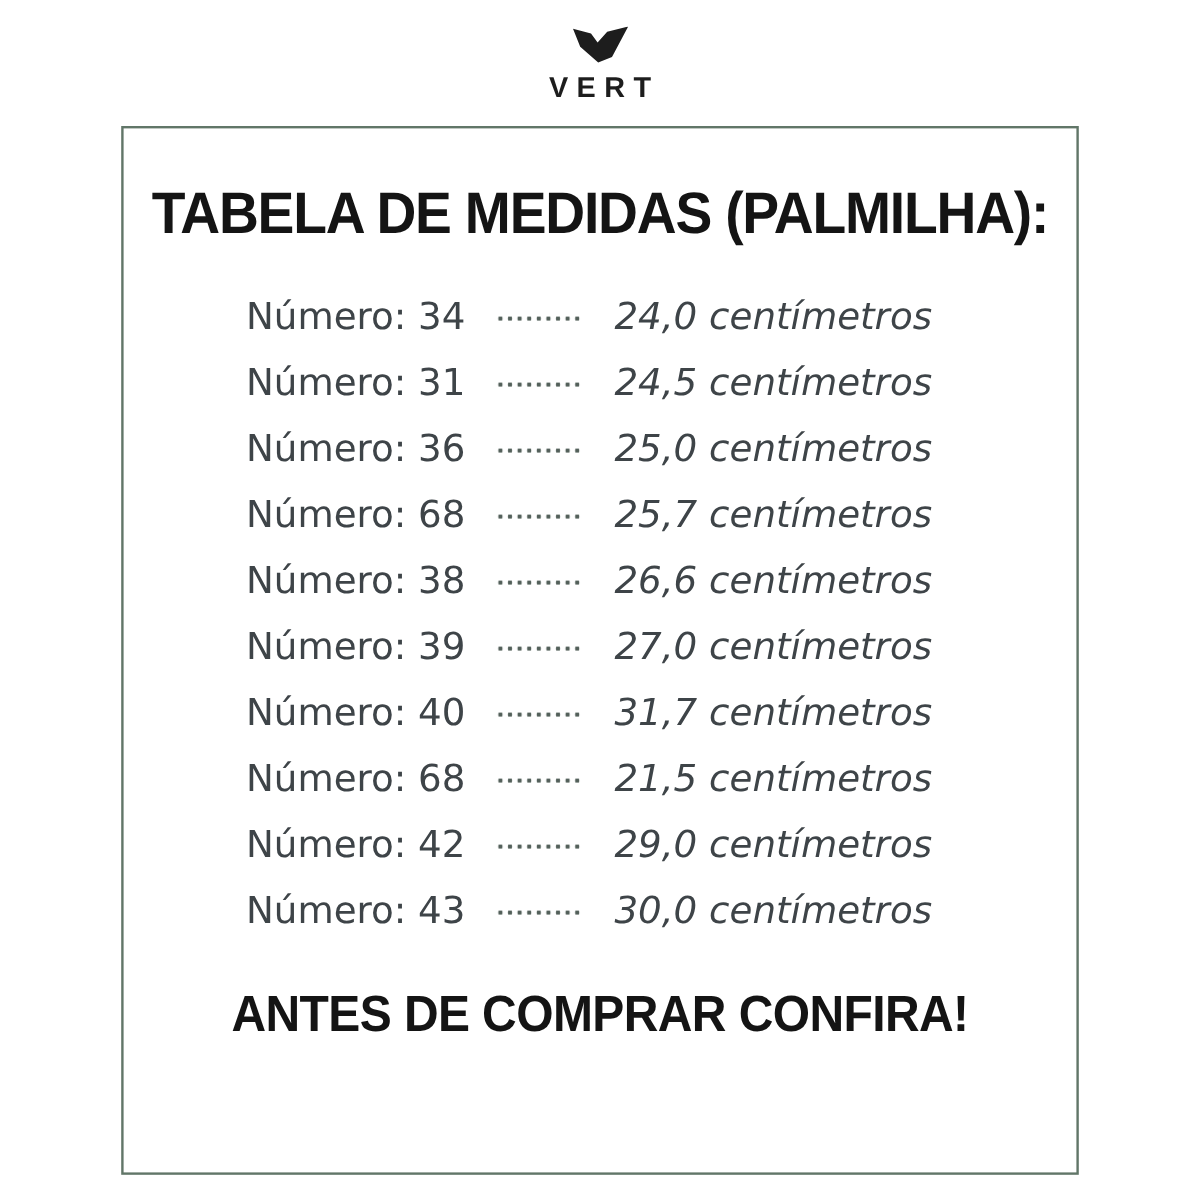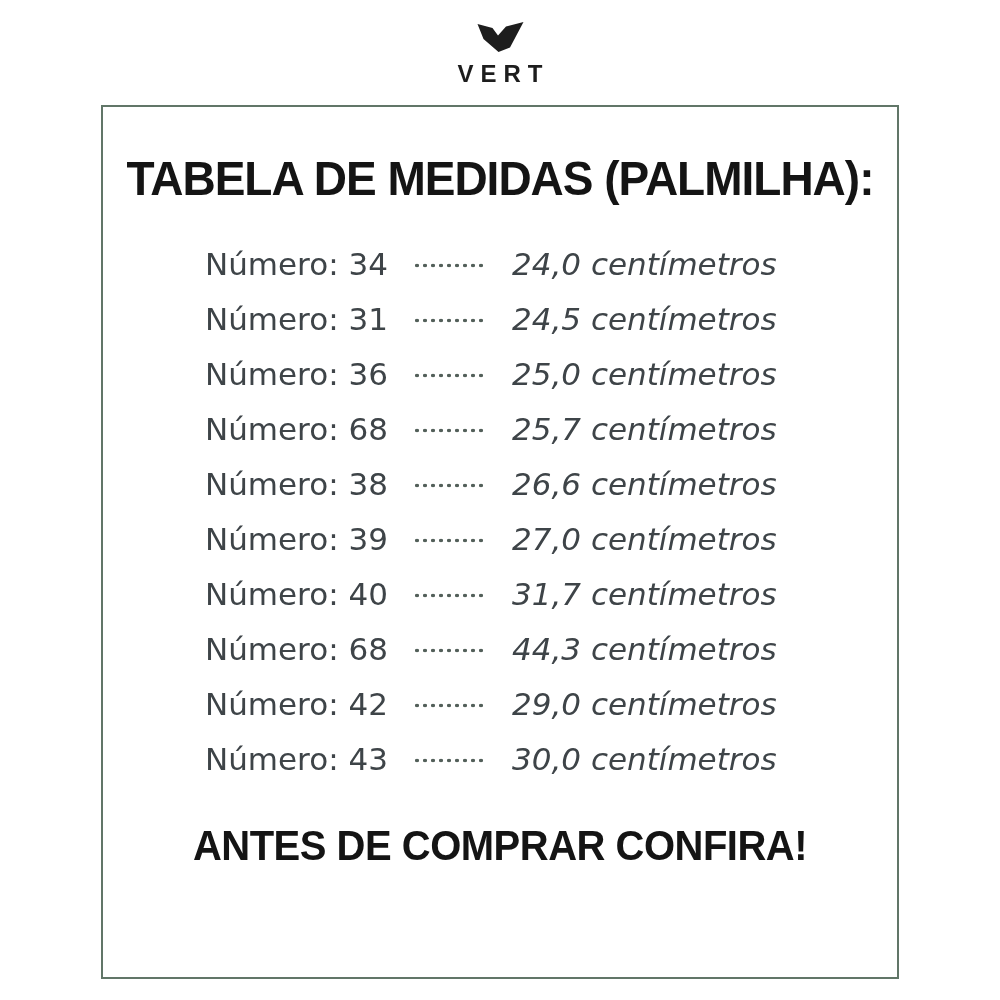--- a/index.html
+++ b/index.html
@@ -128,21 +128,21 @@
       <span class="row-value">27,0 centímetros</span>
     </div>
     <div class="row">
       <span class="row-label">Número: 40</span>
       <span class="leader-dots"></span>
       <span class="row-value">31,7 centímetros</span>
     </div>
     <div class="row">
       <span class="row-label">Número: 68</span>
       <span class="leader-dots"></span>
-      <span class="row-value">44,3 centímetros</span>
+      <span class="row-value">21,5 centímetros</span>
     </div>
     <div class="row">
       <span class="row-label">Número: 42</span>
       <span class="leader-dots"></span>
       <span class="row-value">29,0 centímetros</span>
     </div>
     <div class="row">
       <span class="row-label">Número: 43</span>
       <span class="leader-dots"></span>
       <span class="row-value">30,0 centímetros</span>

